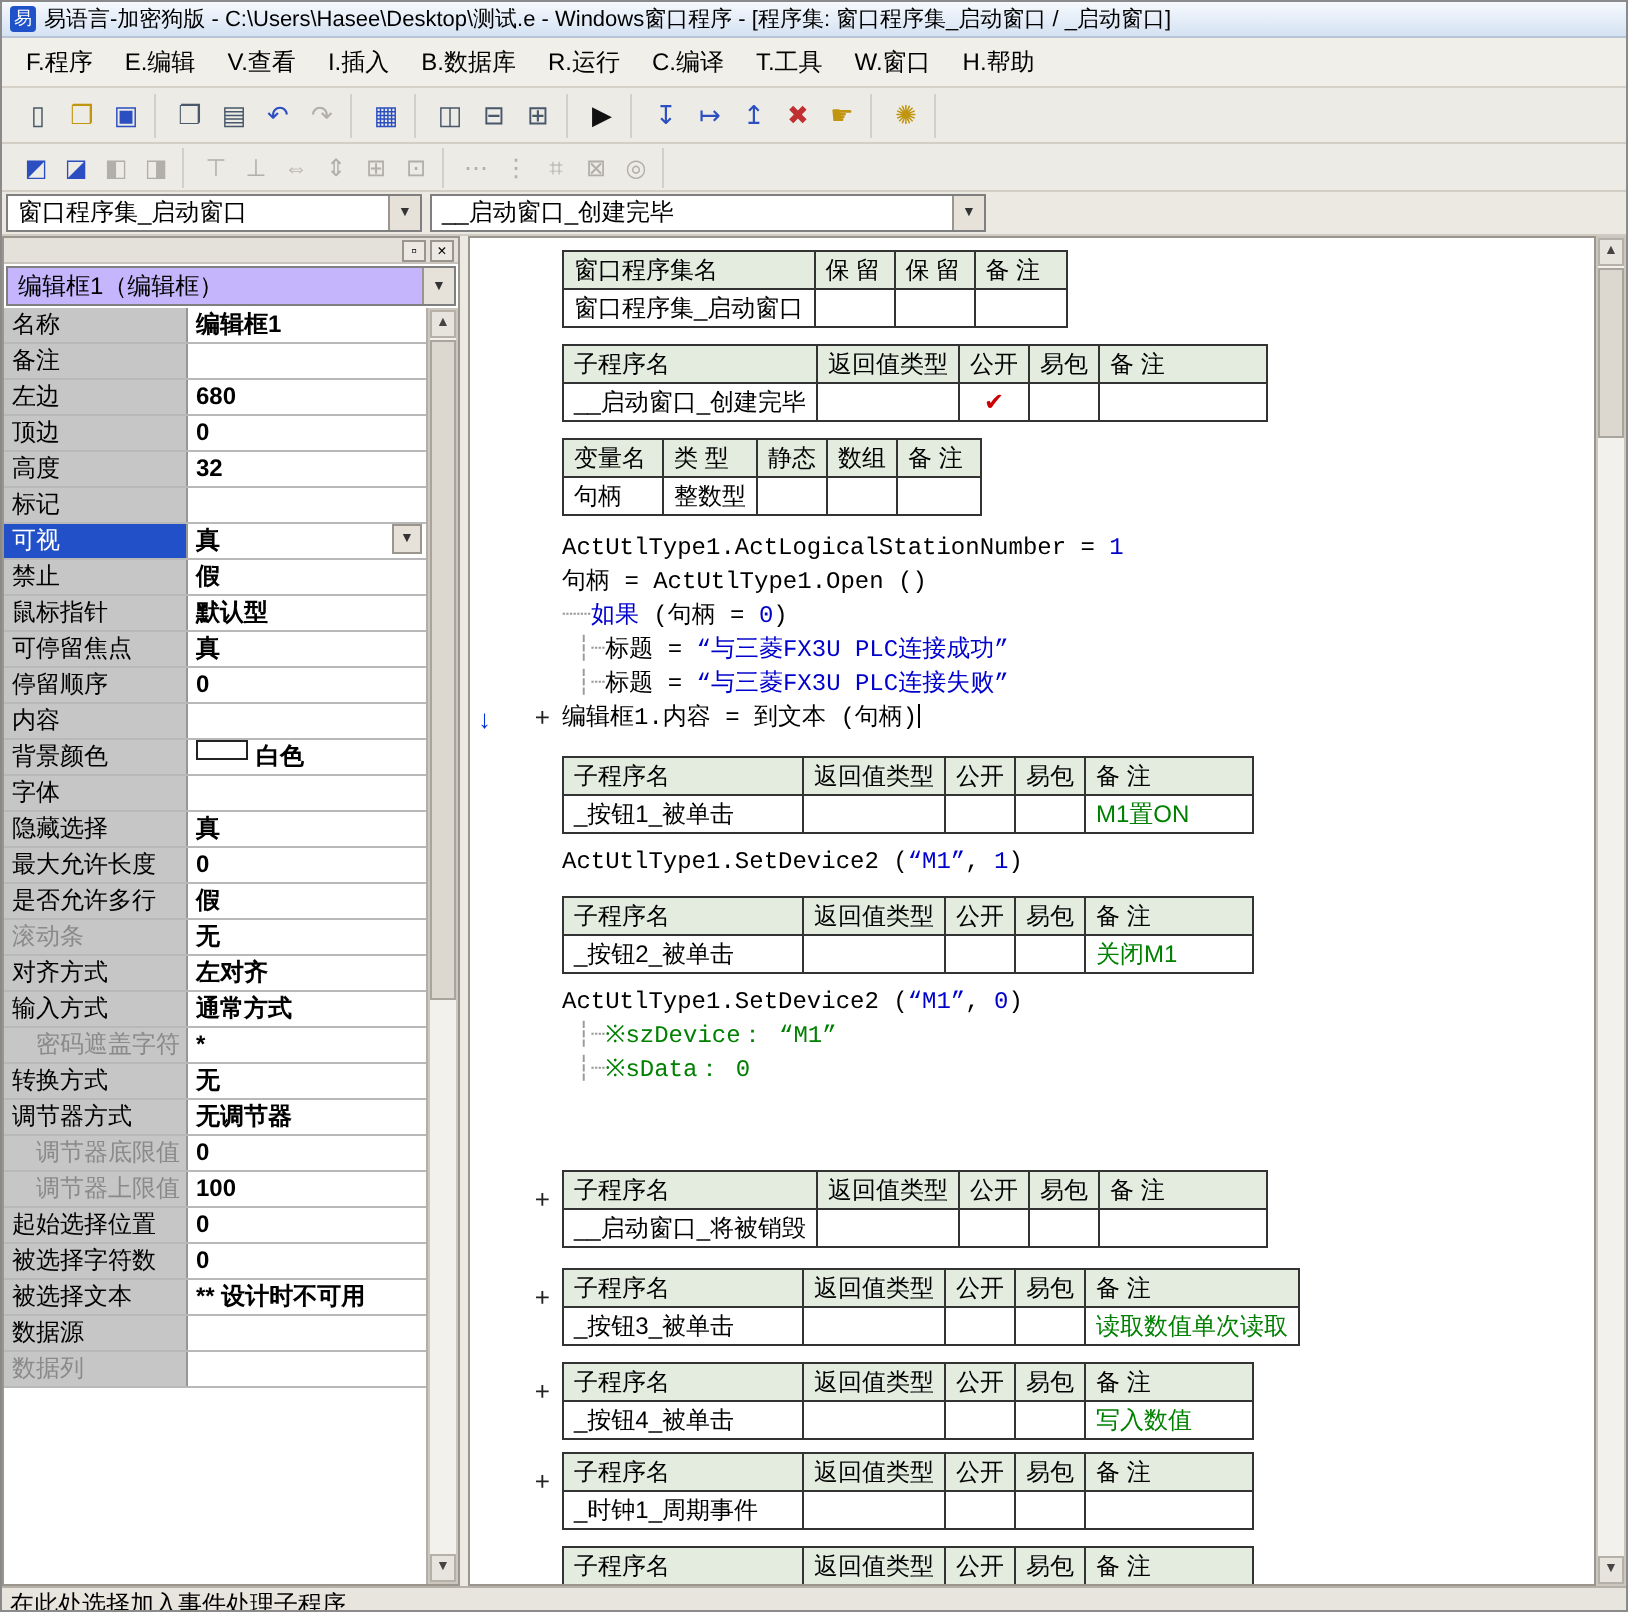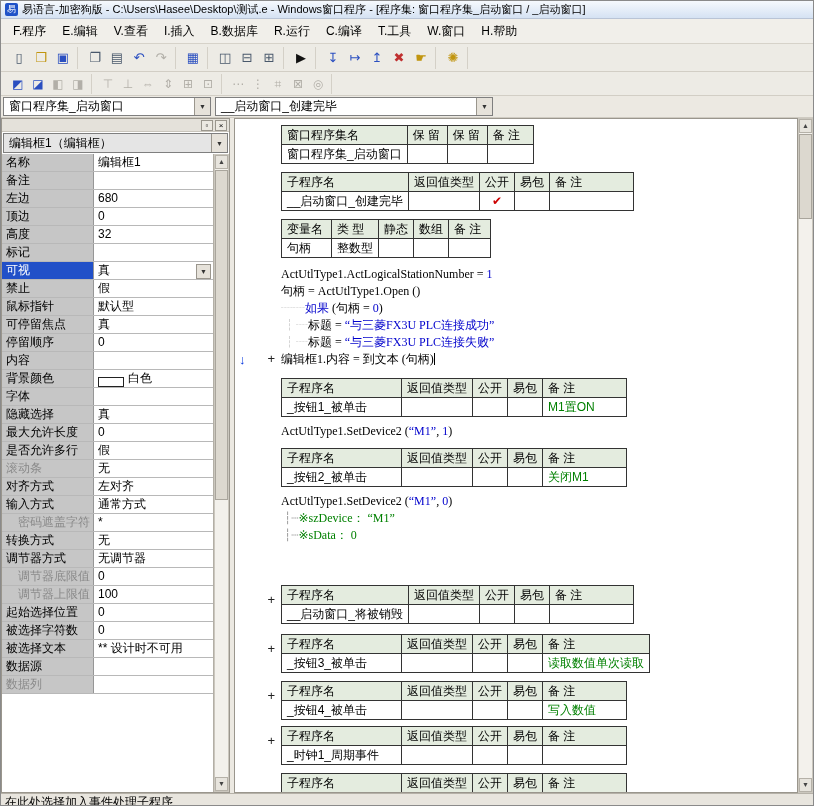--- a/index.html
+++ b/index.html
@@ -34,26 +34,26 @@
   .combo-text{flex:1;padding:0 5px;white-space:nowrap;overflow:hidden;}
   .combo-btn{width:16px;height:100%;background:#e6e2da;border-left:1px solid #9a968d;font-size:7px;display:flex;
              align-items:center;justify-content:center;color:#333;flex:none;}
   
   .main{flex:1;display:flex;overflow:hidden;background:#ece9e2;}
   
   .panel{width:229px;flex:none;display:flex;flex-direction:column;border:1px solid #9a968d;background:#fff;}
   .panel-strip{height:13px;background:#e4e1da;display:flex;justify-content:flex-end;align-items:center;gap:2px;
                padding:0 2px;border-bottom:1px solid #c9c5bc;flex:none;}
   .strip-btn{width:12px;height:11px;font-size:8px;line-height:9px;text-align:center;border:1px solid #9a968d;background:#ece9e2;}
-  .panel-combo{height:20px;margin:1px;border:1px solid #7f7f7f;background:#e5e5e5;display:flex;align-items:center;flex:none;}
+  .panel-combo{height:20px;margin:1px;border:1px solid #7f7f7f;background:#c4b5fd;display:flex;align-items:center;flex:none;}
   .panel-body{flex:1;display:flex;overflow:hidden;}
   .props{flex:1;overflow:hidden;border-right:1px solid #b3afa6;}
   .prow{display:flex;height:18px;line-height:17px;border-bottom:1px solid #b8b8b8;}
   .pn{width:92px;flex:none;background:#c6c6c6;padding-left:4px;border-right:1px solid #969696;white-space:nowrap;overflow:hidden;}
-  .pv{flex:1;background:#fff;display:flex;align-items:flex-end;padding:0 2px 0 4px;white-space:nowrap;overflow:hidden;}
+  .pv{flex:1;background:#fff;display:flex;align-items:flex-start;padding:0 2px 0 4px;white-space:nowrap;overflow:hidden;font-weight:bold;}
   .prow.sel .pn{background:#2150c8;color:#fff;}
   .prow.ind .pn{padding-left:16px;}
   .prow.dim .pn{color:#8a8a8a;}
   .swatch{display:none;width:26px;height:10px;margin-right:4px;border:1px solid #222;flex:none;}
   .prow.swb .swatch{display:inline-block;background:#000;}
   .prow.sww .swatch{display:inline-block;background:#fff;}
   .dd{display:none;margin-left:auto;width:15px;height:15px;flex:none;background:#e6e2da;border:1px solid #9a968d;
       font-size:7px;text-align:center;line-height:13px;color:#333;}
   .prow.sel .dd{display:block;}
   .splitter{width:4px;flex:none;}
@@ -67,21 +67,21 @@
   .bc{flex:1;min-width:0;}
   .g6{margin-bottom:6px}.g8{margin-bottom:8px}.g10{margin-bottom:10px}.g30{margin-bottom:41px}
   .etbl{border-collapse:collapse;background:#fff;}
   .etbl th,.etbl td{border:1px solid #333;height:19px;padding:0 5px;font-weight:normal;text-align:left;font-size:12px;white-space:nowrap;}
   .etbl th{background:#e4ecdf;}
   .t-prog .c0{min-width:116px}.t-prog .c1{min-width:40px}.t-prog .c2{min-width:40px}.t-prog .c3{min-width:46px}
   .t-sub .c0{min-width:120px}.t-sub .c1{min-width:64px}.t-sub .c2{min-width:30px}.t-sub .c3{min-width:30px}.t-sub .c4{min-width:84px}
   .t-vars .c0{min-width:50px}.t-vars .c1{min-width:46px}.t-vars .c2{min-width:30px}.t-vars .c3{min-width:32px}.t-vars .c4{min-width:42px}
   td.chk{color:#cc0000;text-align:center;font-weight:bold;}
   td.cmt{color:#008000;}
-  .cl{height:17px;line-height:17px;font-family:Liberation Serif, serif;font-size:12px;white-space:pre;}
+  .cl{height:17px;line-height:17px;font-family:Liberation Mono, monospace;font-size:12px;white-space:pre;}
   .kw,.num,.str{color:#0000cc;}
   .cm{color:#008000;}
   .tr{color:#999;}
   .caret{display:inline-block;width:1px;height:12px;background:#000;vertical-align:-2px;animation:blink 1s steps(1) infinite;}
   @keyframes blink{50%{opacity:0}}
   
   .vscroll{width:15px;flex:none;background:#f3f1ec;border:1px solid #cbc7be;display:flex;flex-direction:column;align-items:center;}
   .sb-btn{width:13px;height:14px;background:#e7e4dd;border:1px solid #b5b1a8;font-size:7px;line-height:12px;text-align:center;color:#444;flex:none;}
   .sb-thumb{width:13px;background:#dcd8cf;border:1px solid #a9a59c;flex:none;}
   .panel-sb .sb-thumb{height:330px;margin-top:1px;}

